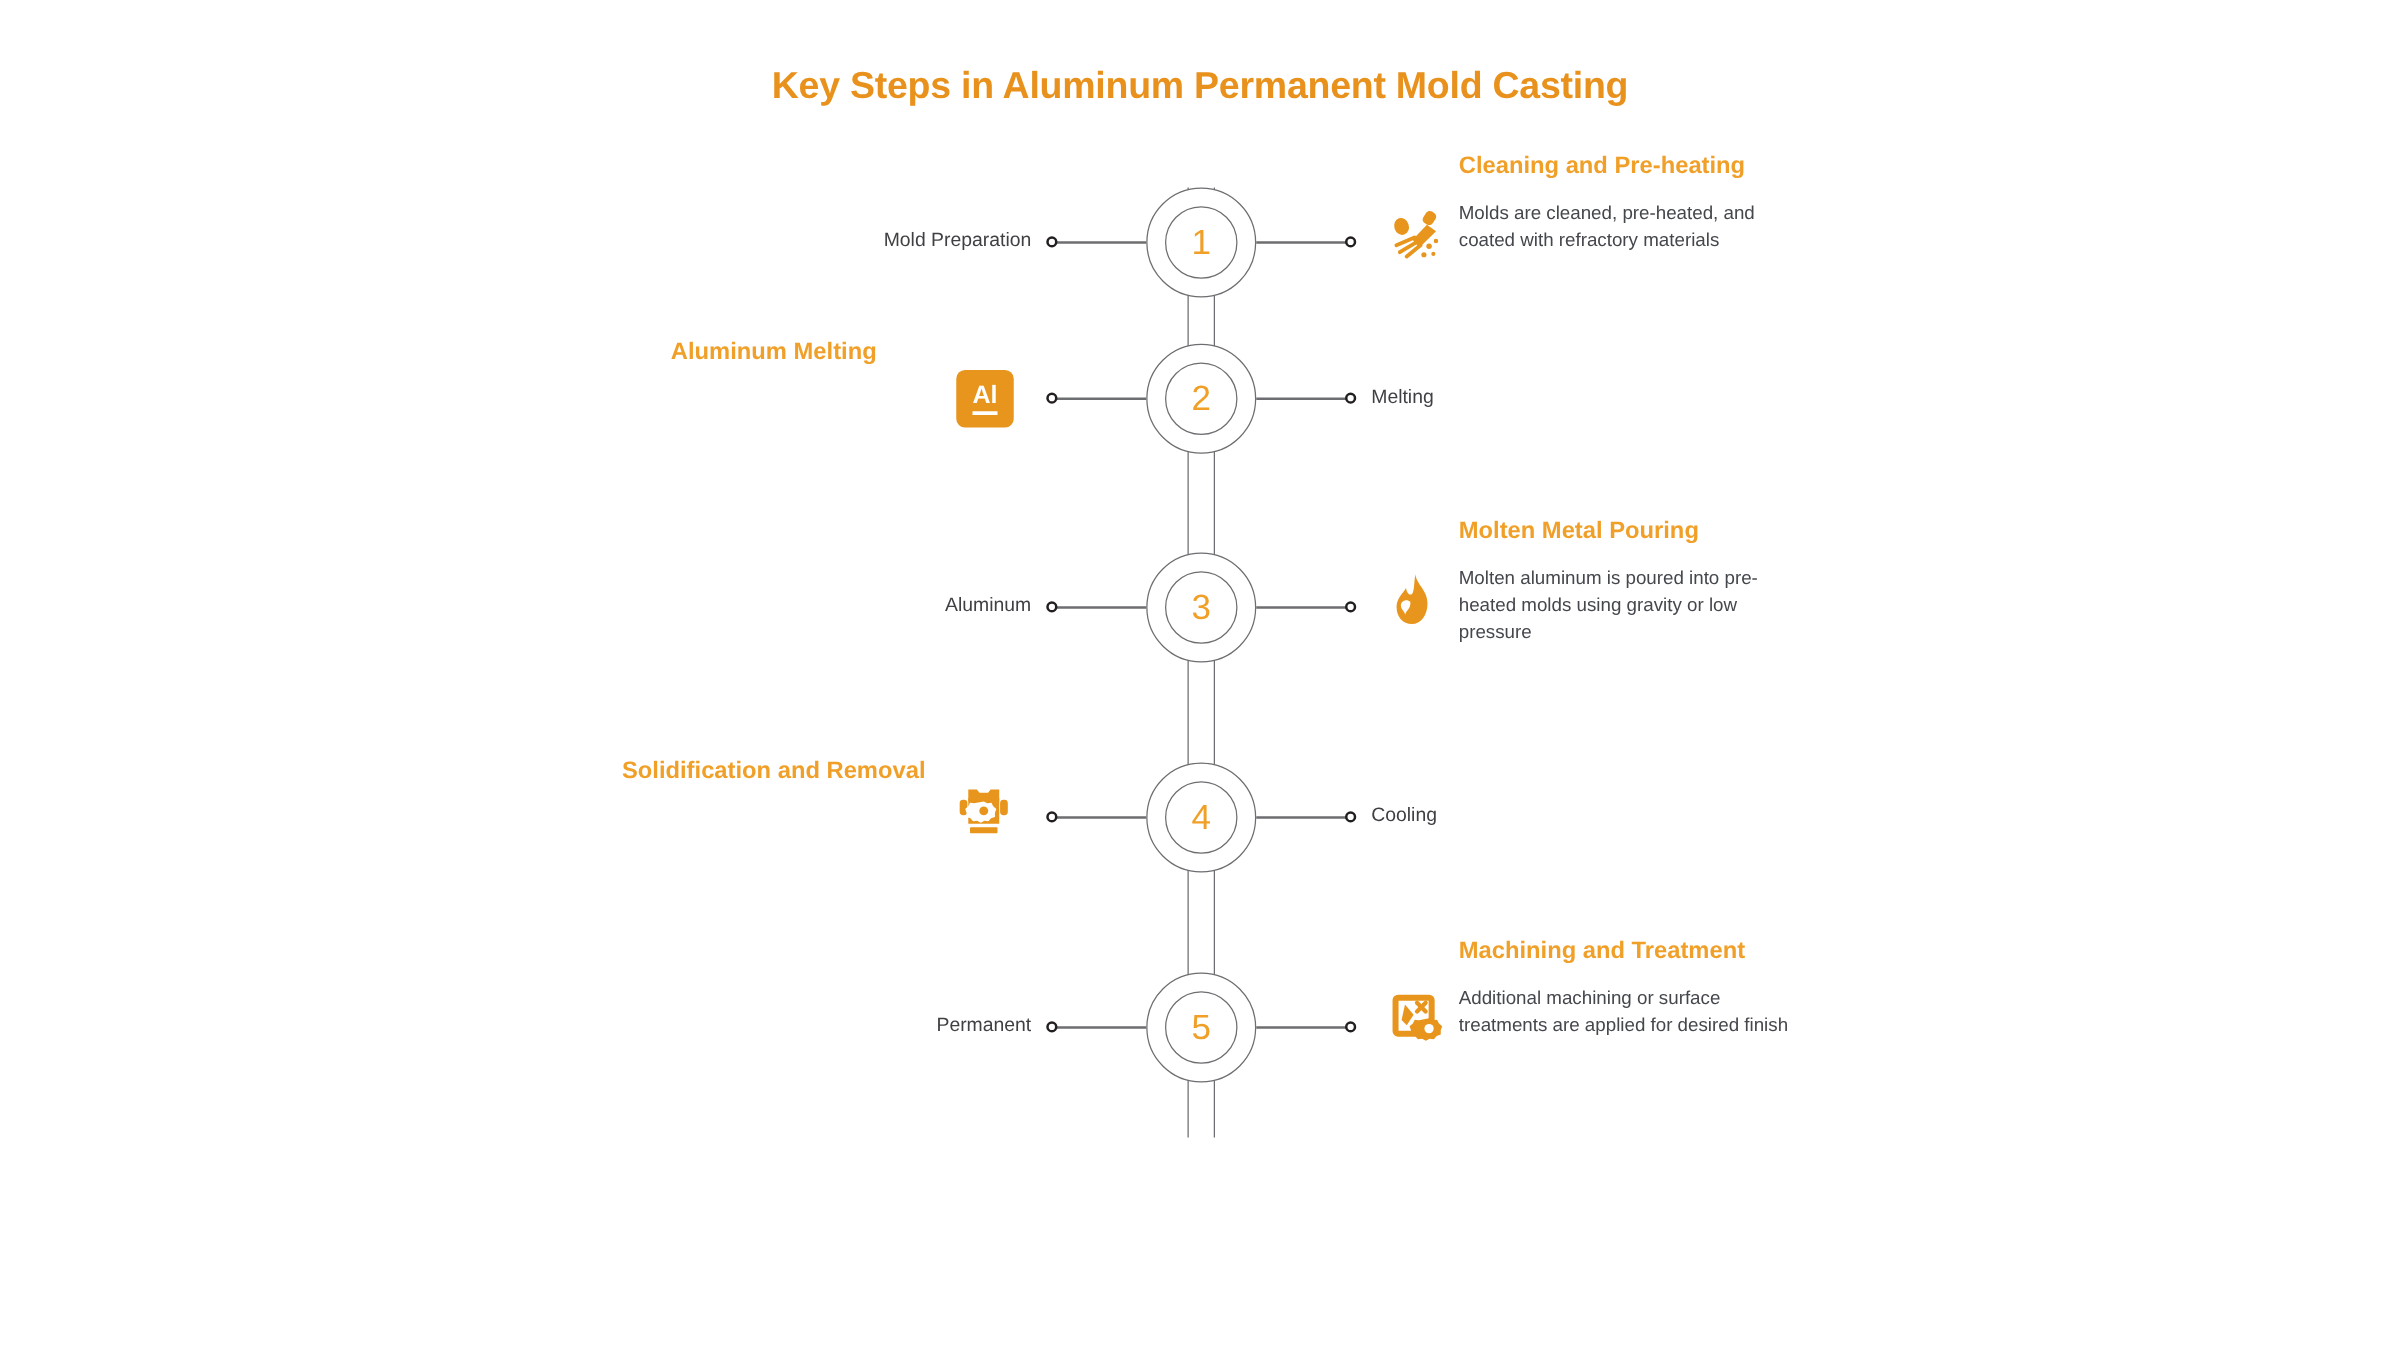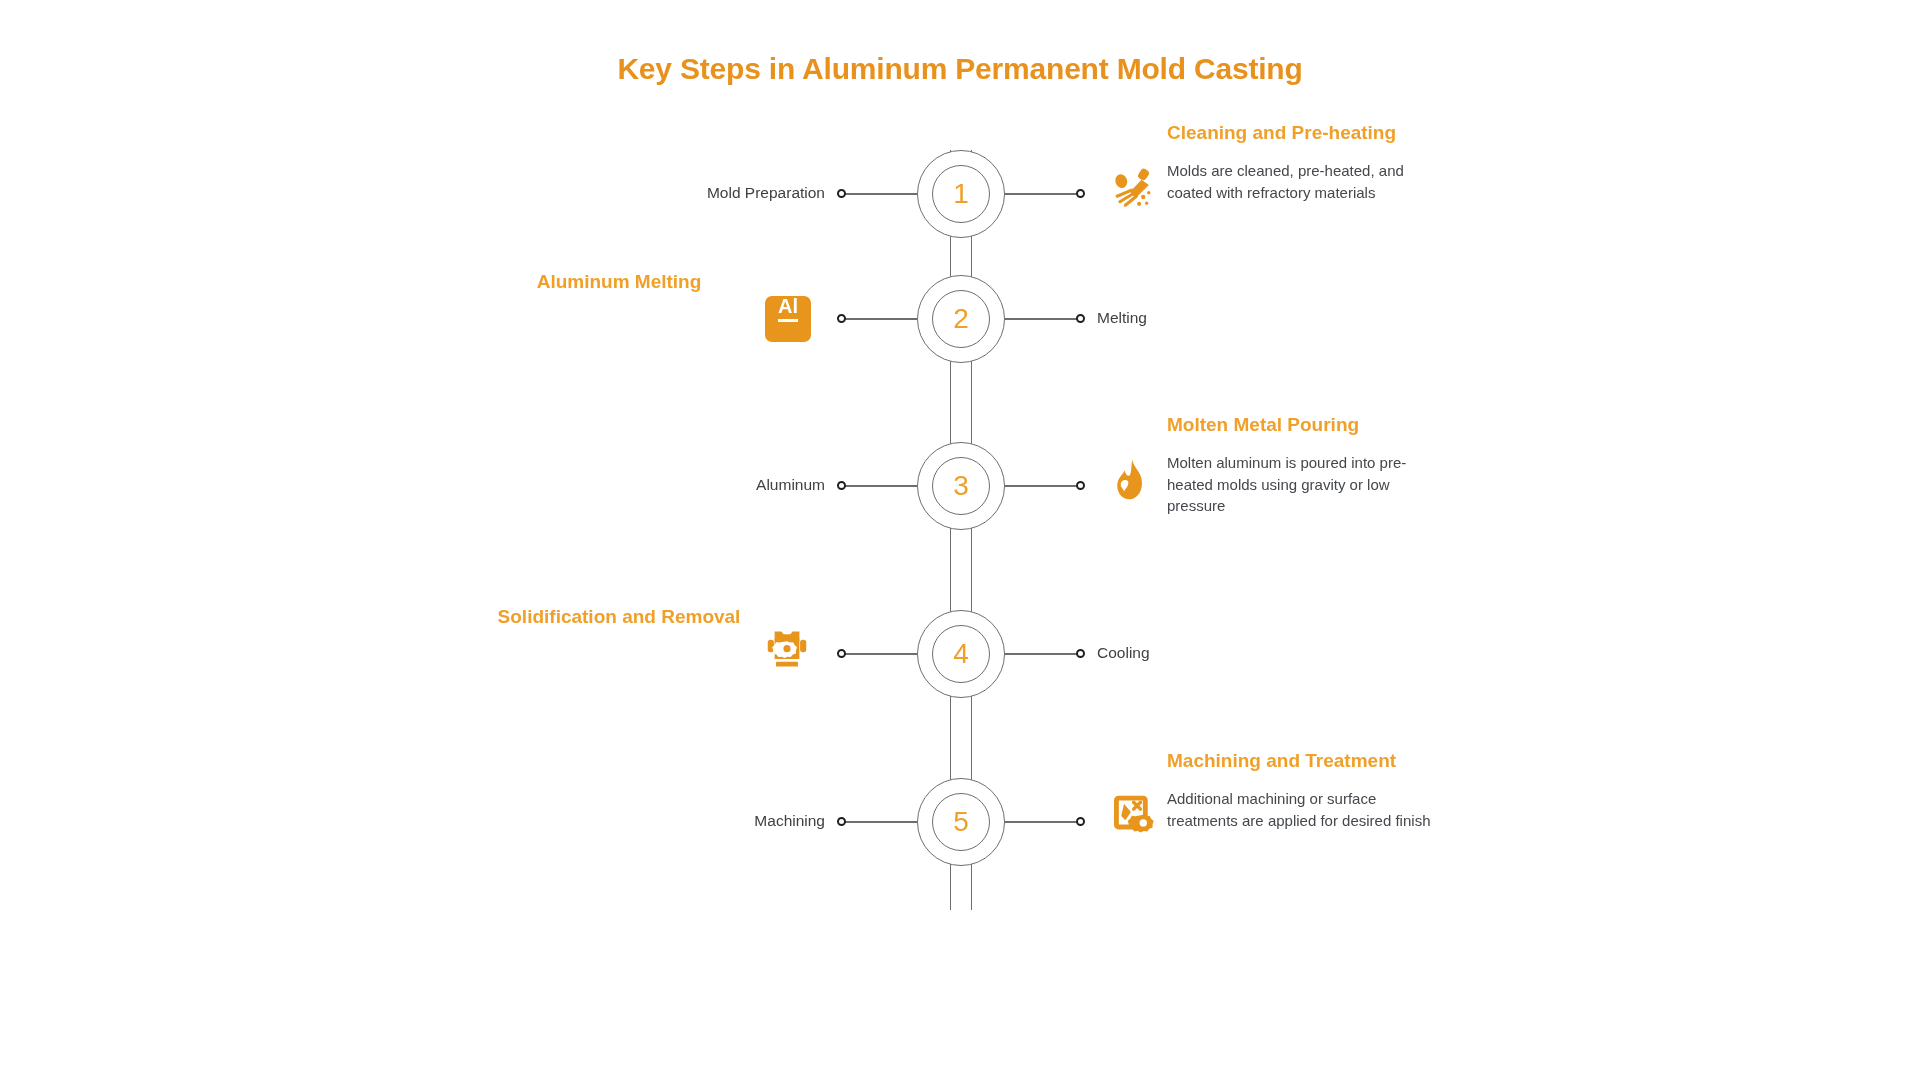--- a/index.html
+++ b/index.html
@@ -151,21 +151,21 @@
 
   .icon-al {
     position: absolute;
     width: 46px;
     height: 46px;
     right: calc(100% + 106px);
     top: 21px;
     background: #e8951d;
     border-radius: 7px;
     display: flex;
-    align-items: flex-start;
+    align-items: center;
     justify-content: center;
     margin-left: 16px;
   }
   .icon-al .al-text {
     font-size: 20px;
     font-weight: bold;
     color: #ffffff;
     line-height: 1;
     padding-bottom: 3px;
     border-bottom: 3px solid #ffffff;
@@ -276,21 +276,21 @@
   </div>
 
   <div class="node" style="top:778px">
     <div class="ring-outer"></div>
     <div class="ring-inner"></div>
     <div class="node-num">5</div>
     <div class="arm left"></div>
     <div class="arm right"></div>
     <div class="dot left"></div>
     <div class="dot right"></div>
-    <div class="mini-label left">Machining</div>
+    <div class="mini-label left">Permanent</div>
     <div class="icon right">
       <svg viewBox="0 0 64 64" fill="none">
         <rect x="5" y="6" width="42" height="42" rx="3" stroke="#e8951d" stroke-width="7"></rect>
         <path d="M16 14 L26 26 L18 38 L12 32 Z" fill="#e8951d"></path>
         <path d="M30 12 L40 22" stroke="#e8951d" stroke-width="5" stroke-linecap="round"></path>
         <path d="M40 12 L30 22" stroke="#e8951d" stroke-width="5" stroke-linecap="round"></path>
         <path d="M44 30 l4.4 2.2 4.9 -0.6 2.2 4.4 3.8 3.3 -1.7 4.7 0 4.9 -4.7 1.7 -3.3 3.8 -4.9 -0.6 -4.4 2.2 -4.4 -2.2 -4.9 0.6 -3.3 -3.8 -4.7 -1.7 0 -4.9 -1.7 -4.7 3.8 -3.3 2.2 -4.4 4.9 0.6 Z" fill="#e8951d"></path>
         <circle cx="44" cy="42" r="5.4" fill="#ffffff"></circle>
       </svg>
     </div>

